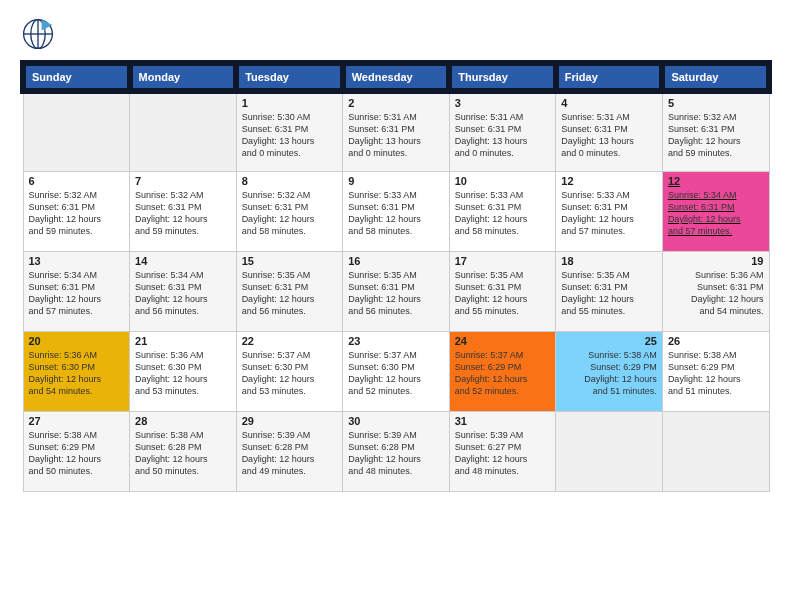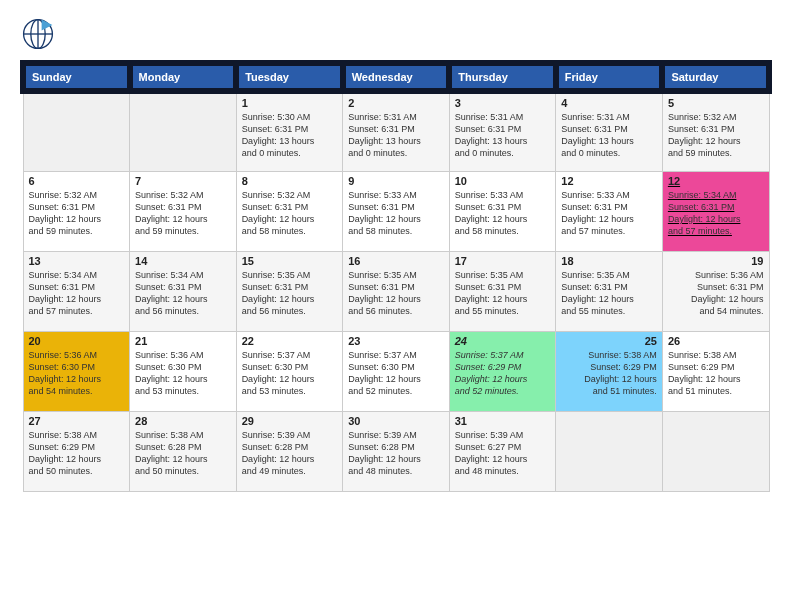--- a/index.html
+++ b/index.html
@@ -300,21 +300,21 @@
 Daylight: 12 hours
 and 53 minutes.</div>
         </td>
         <td style="background: rgb(255, 255, 255);">
           <span class="day-num">23</span>
           <div class="day-info" style="white-space: pre-line;">Sunrise: 5:37 AM
 Sunset: 6:30 PM
 Daylight: 12 hours
 and 52 minutes.</div>
         </td>
-        <td style="background: #86efac; font-style: italic;">
+        <td style="background: #f97316;">
           <span class="day-num">24</span>
           <div class="day-info" style="white-space: pre-line;">Sunrise: 5:37 AM
 Sunset: 6:29 PM
 Daylight: 12 hours
 and 52 minutes.</div>
         </td>
         <td style="background: #7dd3fc; text-align: right;">
           <span class="day-num">25</span>
           <div class="day-info" style="white-space: pre-line;">Sunrise: 5:38 AM
 Sunset: 6:29 PM

